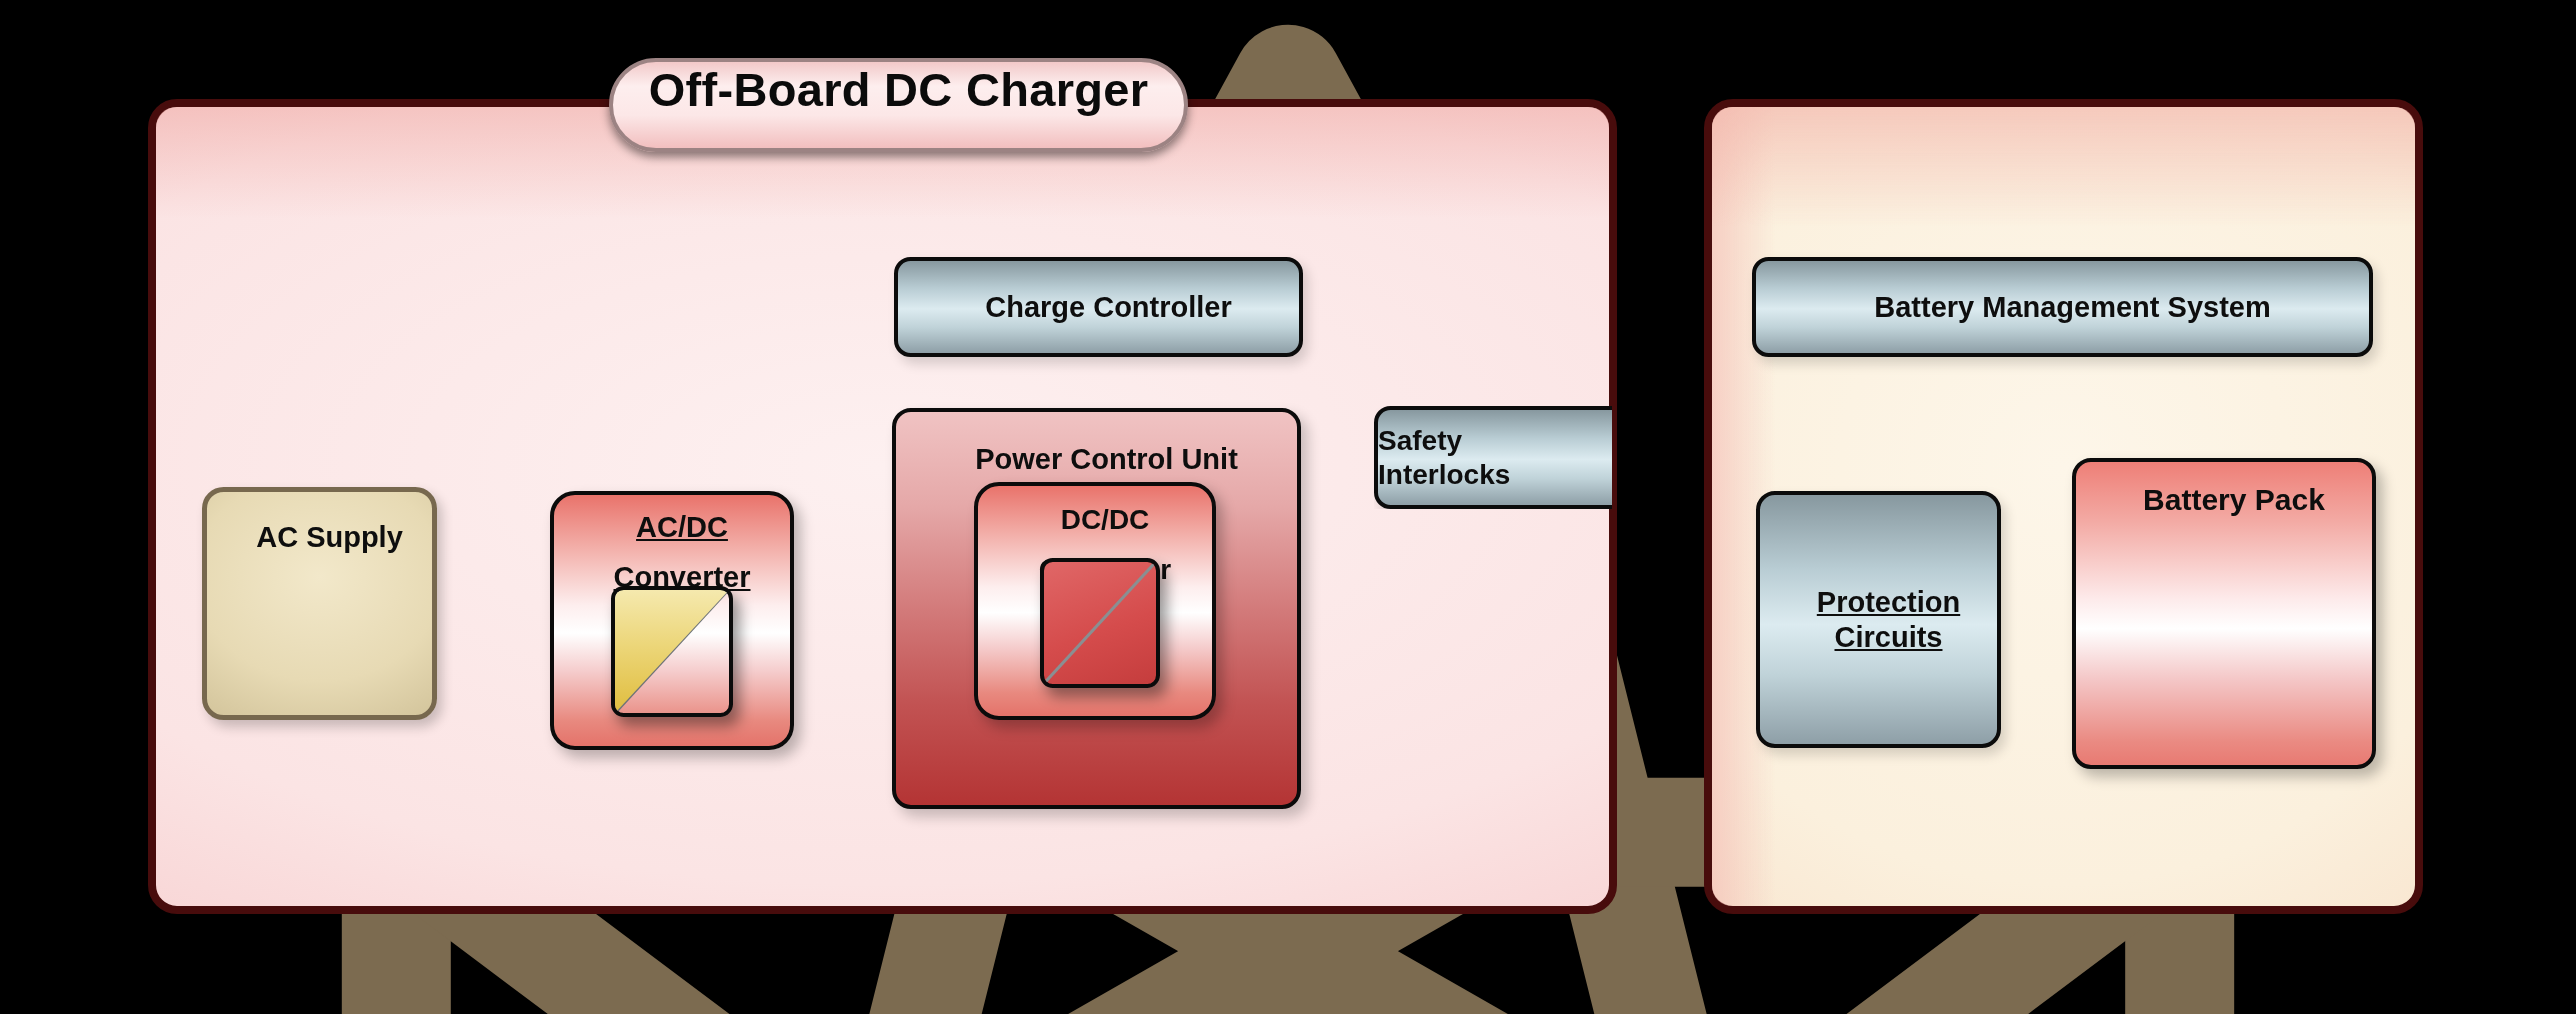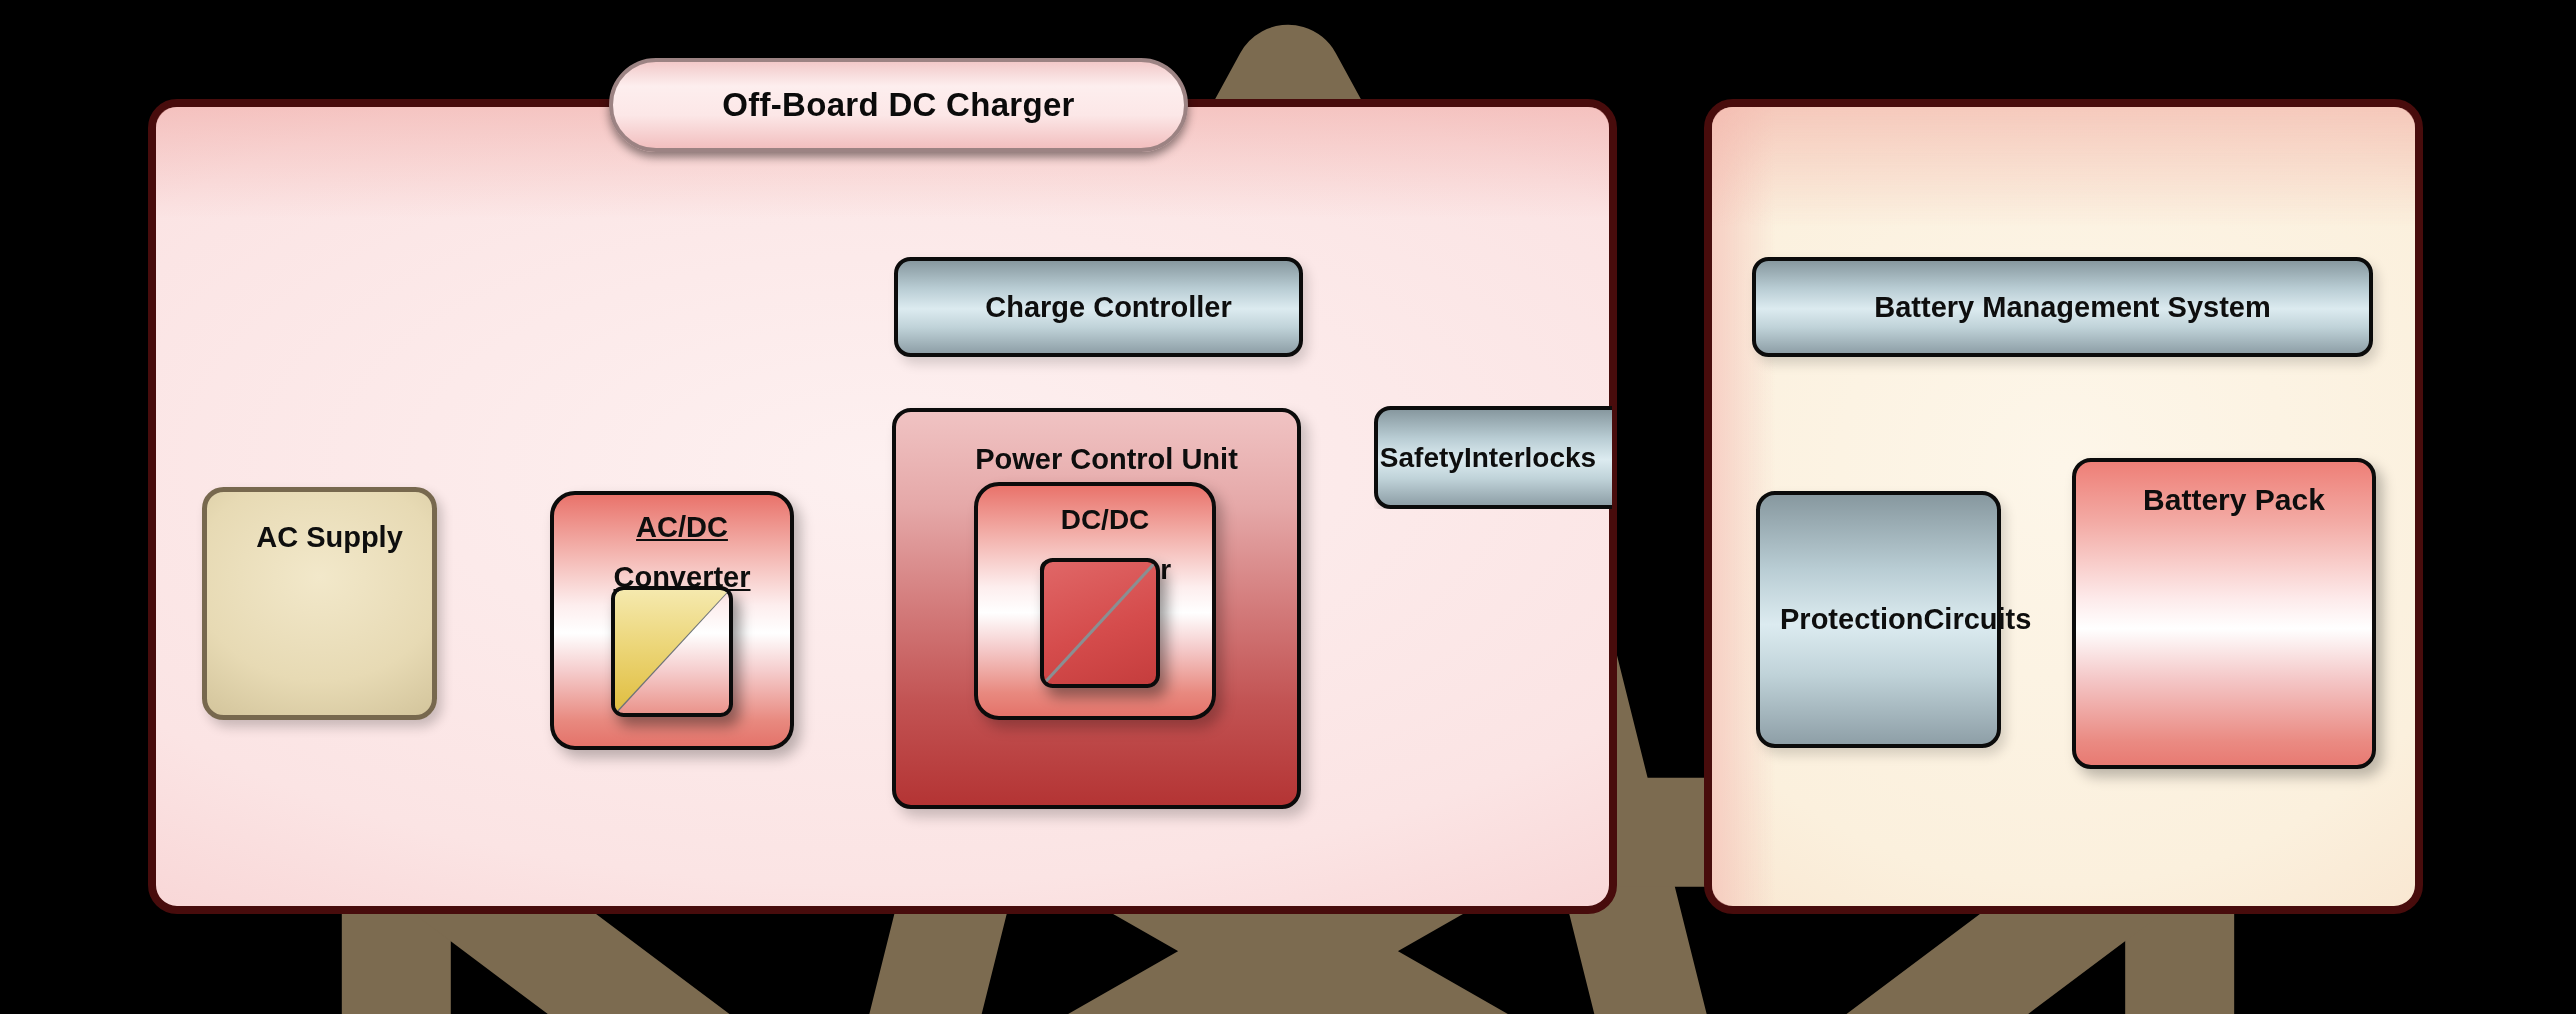--- a/index.html
+++ b/index.html
@@ -21,36 +21,36 @@
   .panel-tint{position:absolute;left:0;top:0;right:0;bottom:0;border-radius:20px;pointer-events:none;}
   .panel-charger .panel-tint{background:linear-gradient(180deg, rgba(240,170,165,.55) 0%, rgba(240,170,165,0) 14%);}
   .panel-vehicle .panel-tint{
     background:linear-gradient(180deg, rgba(242,180,170,.65) 0%, rgba(242,180,170,0) 15%),
                linear-gradient(90deg, rgba(243,185,178,.6) 0%, rgba(243,185,178,0) 9%);
   }
   
   .pill{
     position:absolute;top:58px;height:86px;border:4.4px solid #9c8383;border-radius:48px;
     background:linear-gradient(180deg,#f2c9c9 0%,#fdeeee 28%,#fce7e7 62%,#f2bfbf 100%);
-    display:flex;align-items:center;justify-content:center;z-index:7;
+    display:flex;justify-content:center;z-index:7;
     box-shadow:0 5px 10px rgba(0,0,0,.45);
-    font-weight:bold;font-size:33px;letter-spacing:0.3px;color:#0b0b0b;
+    font-weight:bold;font-size:47px;letter-spacing:0.3px;color:#0b0b0b;
   }
   .pill-charger{left:609px;width:571px;}
   .pill-vehicle{left:1784px;width:562px;}
   
   .node{position:absolute;border:4.4px solid #0b0b0b;z-index:4;box-sizing:border-box;padding-left:20px;}
   .steel{
     background:linear-gradient(180deg,#87989f 0%,#b9cdd4 30%,#dcebf0 52%,#c0d3d9 72%,#8e9fa7 100%);
     box-shadow:5px 6.3px 11.4px rgba(0,0,0,.15);
   }
   .lbl{font-weight:600;font-size:29px;line-height:1.2;color:#0e0e0e;text-align:center;}
   .node-charge-controller{left:894px;top:257px;width:409px;height:100px;border-radius:16.5px;display:flex;align-items:center;justify-content:center;}
   .node-bms{left:1752px;top:257px;width:621px;height:100px;border-radius:16.5px;display:flex;align-items:center;justify-content:center;font-size:30px;}
-  .node-protection{left:1756px;top:491px;width:245px;height:257px;border-radius:19px;display:flex;flex-direction:row;align-items:center;justify-content:space-between;}
+  .node-protection{left:1756px;top:491px;width:245px;height:257px;border-radius:19px;display:flex;flex-direction:column;align-items:center;justify-content:center;text-decoration:underline;}
   .node-pcu{
     left:892px;top:408px;width:409px;height:401px;border-radius:19px;
     background:linear-gradient(180deg,#f0c3c3 0%,#e5a8a8 24%,#d47e7e 48%,#c25353 74%,#b43434 100%);
     box-shadow:6.3px 7.6px 12.7px rgba(0,0,0,.2);
   }
   .node-pcu .lbl{margin-top:30px;}
   .red-glossy{
     background:linear-gradient(180deg,#e9736b 0%,#f2aca6 20%,#fdeeee 44%,#ffffff 55%,#f5cdcd 70%,#e8897f 90%,#e4736a 100%);
     box-shadow:6.3px 7.6px 12.7px rgba(0,0,0,.25);
   }
@@ -67,21 +67,21 @@
   .node-battery-pack{
     left:2072px;top:458px;width:304px;height:311px;border-radius:19px;
     background:linear-gradient(180deg,#ee7f77 0%,#f3aba5 20%,#fdeaea 45%,#ffffff 55%,#f4c6c6 72%,#ea8b83 92%,#e87a72 100%);
     box-shadow:6.3px 7.6px 12.7px rgba(0,0,0,.25);
   }
   .node-battery-pack .lbl{margin-top:20px;font-size:30px;}
   
   .safety-clip{position:absolute;left:1374px;top:406px;width:238px;height:103px;overflow:hidden;z-index:4;}
   .safety-box{
     position:absolute;left:0;top:0;width:342px;height:103px;border:4.4px solid #0b0b0b;border-radius:16.5px;box-sizing:border-box;
-    display:flex;flex-direction:row;align-items:center;justify-content:center;padding-right:114px;
+    display:flex;flex-direction:column;align-items:flex-start;justify-content:center;padding-right:114px;
   }
   .safety-box .lbl{font-size:28px;text-align:right;}
   
   .chip{position:absolute;border:4.4px solid #0b0b0b;border-radius:12.7px;overflow:hidden;z-index:5;box-shadow:6.3px 9px 14px rgba(0,0,0,.4);box-sizing:border-box;}
   .chip-acdc{left:611px;top:586px;width:122px;height:131px;}
   .chip-dcdc{left:1040px;top:558px;width:120px;height:130px;background:linear-gradient(160deg,#e06767 0%,#d54c4c 55%,#c53d3d 100%);}
   .tri{position:absolute;left:0;top:0;width:100%;height:100%;}
   .tri-yellow{clip-path:polygon(0 0,100% 0,0 100%);background:linear-gradient(180deg,#f5e9ae 0%,#ecd679 45%,#e0bd3e 100%);}
   .tri-red{clip-path:polygon(100% 0,100% 100%,0 100%);background:linear-gradient(180deg,#e express 0 0;}
   .tri-red{clip-path:polygon(100% 0,100% 100%,0 100%);background:linear-gradient(180deg,#ea6a61 0%,#d94b42 55%,#c93a31 100%);}

